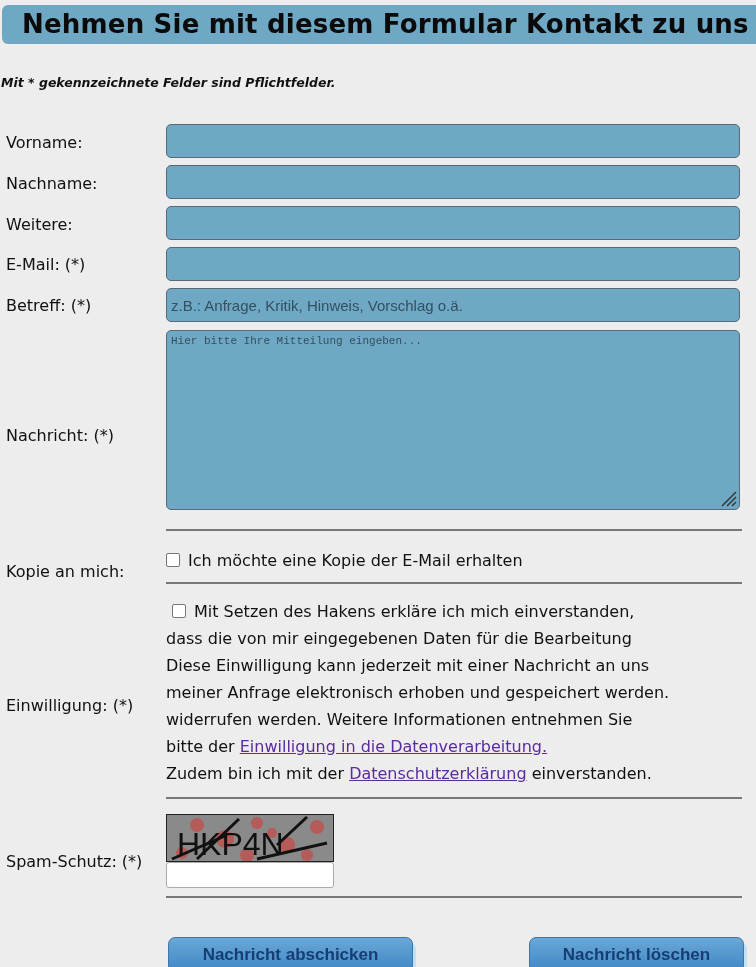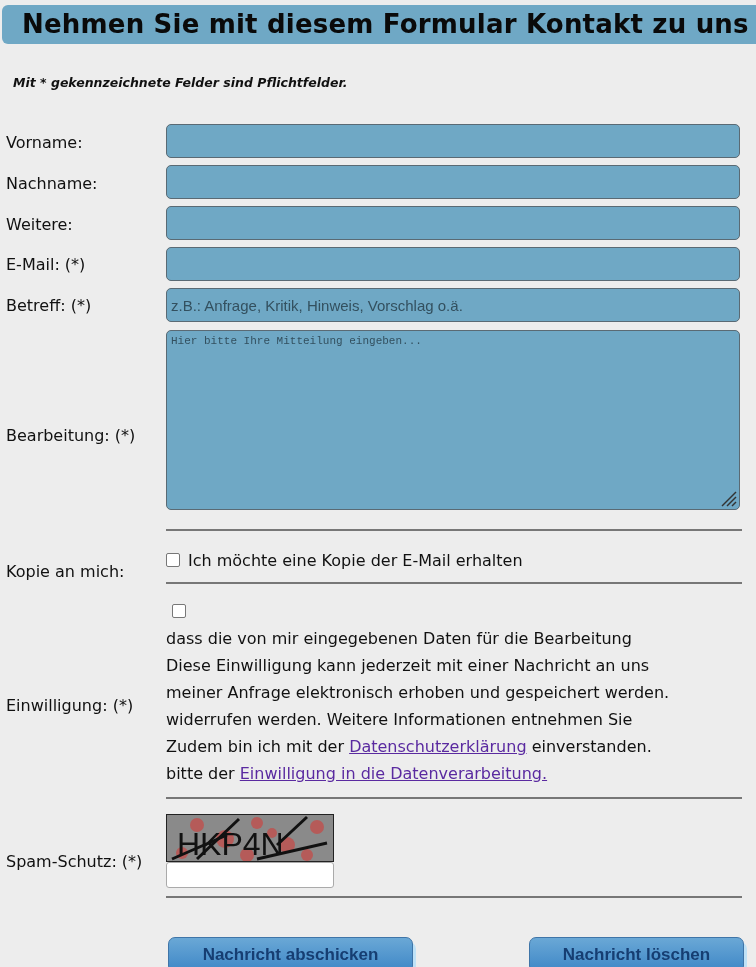--- a/index.html
+++ b/index.html
@@ -1,19 +1,19 @@
 <!DOCTYPE html>
 <html><head>
 <meta charset="utf-8">
 <style>
   html, body { margin:0; padding:0; }
   body { width:756px; height:967px; background:#ededed; overflow:hidden; position:relative; font-family:"DejaVu Sans", sans-serif; color:#111; }
   .header { position:absolute; left:2px; top:5px; width:770px; height:39px; background:#6fa8c5; border-radius:6px; }
   .header h1 { margin:0; position:absolute; left:20px; top:4px; font-size:26px; font-weight:bold; white-space:nowrap; letter-spacing:0.2px; color:#0a0a0a; }
-  .note { position:absolute; left:13px; top:75px; font-size:12.5px; font-style:italic; font-weight:bold; }
+  .note { position:absolute; left:1px; top:75px; font-size:12.5px; font-style:italic; font-weight:bold; }
   .label { position:absolute; left:6px; font-size:16px; white-space:nowrap; }
   .field { position:absolute; left:166px; width:574px; height:34px; box-sizing:border-box; background:#6fa8c5; border:1px solid #5a6a74; border-radius:5px; }
   .field input { width:100%; height:100%; border:0; background:transparent; box-sizing:border-box; padding:0 4px; font-family:"Liberation Sans", sans-serif; font-size:15px; color:#2a3a44; outline:none; }
   .field input::placeholder { color:#33505f; }
   .ta { position:absolute; left:166px; top:330px; width:574px; height:180px; box-sizing:border-box; background:#6fa8c5; border:1px solid #5a6a74; border-radius:5px; }
   .ta textarea { width:100%; height:100%; border:0; background:transparent; resize:none; box-sizing:border-box; padding:4px 4px; font-family:"Liberation Mono", monospace; font-size:11px; color:#2a3a44; outline:none; }
   .ta textarea::placeholder { color:#33505f; }
   .grip { position:absolute; right:2px; bottom:2px; width:18px; height:18px; }
   .hr { position:absolute; left:166px; width:576px; height:2px; background:#777; }
   .cb { display:inline-block; width:12px; height:12px; border:1px solid #777; border-radius:2px; background:#fff; vertical-align:-1px; margin-right:8px; }
@@ -51,48 +51,48 @@
 <div class="label" style="top:255px">E-Mail: (*)</div>
 <div class="field" style="top:247px">
   <input placeholder="" style="">
 </div>
 
 <div class="label" style="top:296px">Betreff: (*)</div>
 <div class="field" style="top:288px">
   <input placeholder="z.B.: Anfrage, Kritik, Hinweis, Vorschlag o.ä." style="">
 </div>
 
-<div class="label" style="top:426px">Bearbeitung: (*)</div>
+<div class="label" style="top:426px">Nachricht: (*)</div>
 <div class="ta">
   <textarea placeholder="Hier bitte Ihre Mitteilung eingeben..." style=""></textarea>
   <svg class="grip" viewBox="0 0 18 18">
     <line x1="17" y1="3" x2="3" y2="17" stroke="#333" stroke-width="1.5"></line>
     <line x1="17" y1="8" x2="8" y2="17" stroke="#333" stroke-width="1.5"></line>
     <line x1="17" y1="13" x2="13" y2="17" stroke="#333" stroke-width="1.5"></line>
   </svg>
 </div>
 
 <div class="hr" style="top:529px"></div>
 
 <div class="label" style="top:562px">Kopie an mich:</div>
 <div class="text" style="top:547px">
   <span class="cb"></span><span>Ich möchte eine Kopie der E-Mail erhalten</span>
 </div>
 
 <div class="hr" style="top:582px"></div>
 
 <div class="label" style="top:696px">Einwilligung: (*)</div>
 <div class="text" style="top:598px">
-  <div><span class="cb" style="margin-left:6px"></span></div>
+  <div><span class="cb" style="margin-left:6px"></span><span>Mit Setzen des Hakens erkläre ich mich einverstanden,</span></div>
   <div>dass die von mir eingegebenen Daten für die Bearbeitung</div>
   <div>Diese Einwilligung kann jederzeit mit einer Nachricht an uns</div>
   <div>meiner Anfrage elektronisch erhoben und gespeichert werden.</div>
   <div>widerrufen werden. Weitere Informationen entnehmen Sie</div>
+  <div><span>bitte der </span><a href="#">Einwilligung in die Datenverarbeitung.</a></div>
   <div><span>Zudem bin ich mit der </span><a href="#">Datenschutzerklärung</a><span> einverstanden.</span></div>
-  <div><span>bitte der </span><a href="#">Einwilligung in die Datenverarbeitung.</a></div>
 </div>
 
 <div class="hr" style="top:797px"></div>
 
 <div class="label" style="top:852px">Spam-Schutz: (*)</div>
 <div class="captcha">
   <svg width="168" height="48" viewBox="0 0 168 48">
     <rect width="168" height="48" fill="#8a8a8a"></rect>
     <g fill="#c0504d" opacity="0.8">
       <circle cx="30" cy="10" r="7"></circle>

